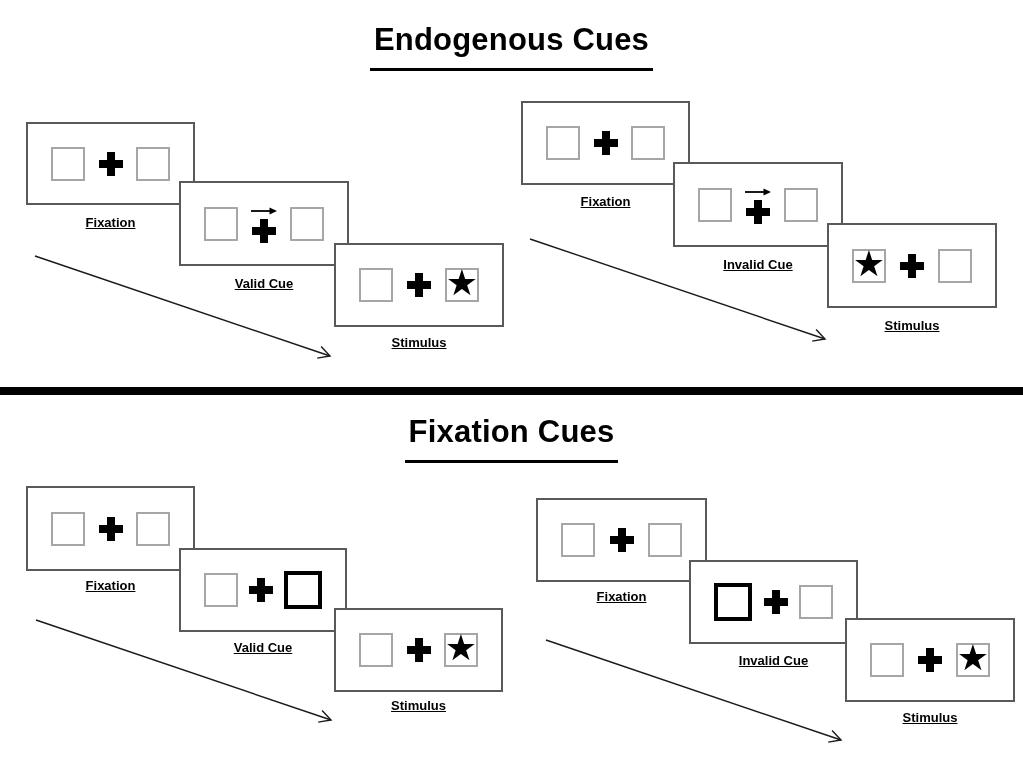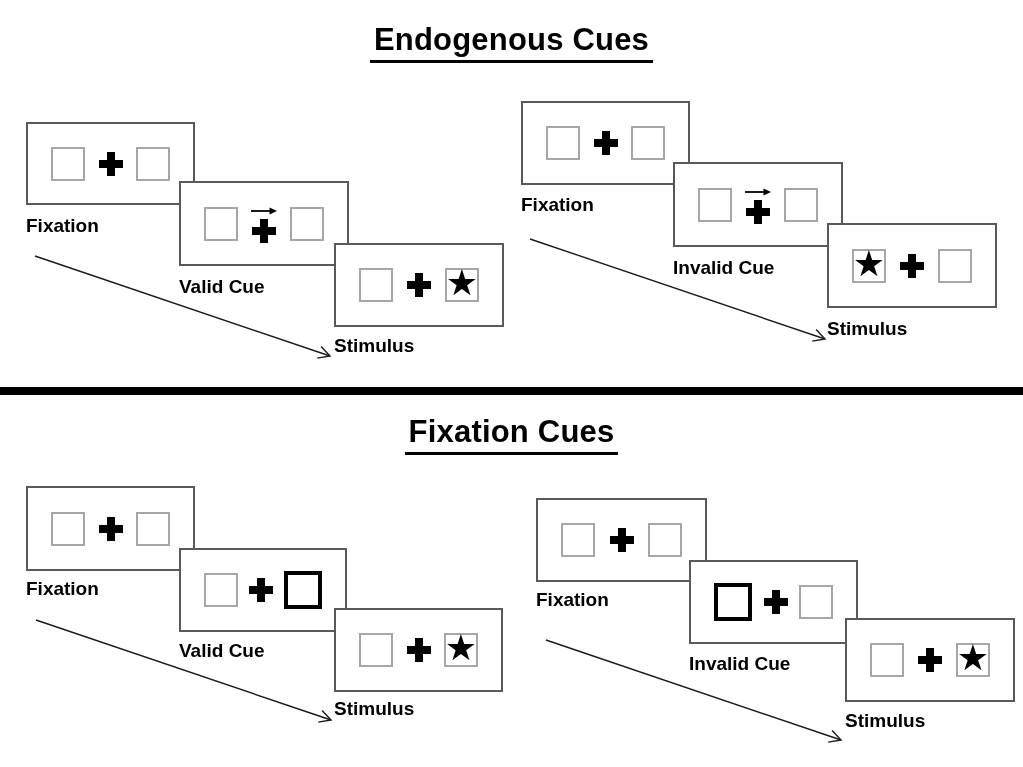--- a/index.html
+++ b/index.html
@@ -2,39 +2,39 @@
 <html><head>
 <meta charset="utf-8">
 <style>
   * { margin:0; padding:0; box-sizing:border-box; }
   html,body { background:#ffffff; }
   body { font-family:"Liberation Sans", sans-serif; color:#000; }
   .canvas { position:relative; width:1023px; height:767px; background:#fff; overflow:hidden; }
 
   .title { position:absolute; left:0; width:100%; text-align:center;
            font-weight:bold; font-size:31px; letter-spacing:0.2px; }
-  .title span { display:inline-block; border-bottom:3px solid #000; padding:0 4px 2px; }
+  .title span { display:inline-block; border-bottom:3px solid #000; padding:0 4px 10px; }
 
   .divider { position:absolute; left:0; top:387px; width:1023px; height:8px; background:#000; }
 
   .panel { position:absolute; background:#fff; border:2px solid #595959;
            display:flex; align-items:center; justify-content:space-between; padding:0 23px; }
 
   .sq { width:34px; height:34px; border:2px solid #a6a6a6; background:#fff;
         display:flex; align-items:center; justify-content:center; flex:0 0 auto; }
   .sq.bold { width:38px; height:38px; border:4px solid #000; }
 
   .star-glyph { font-size:36px; line-height:1; color:#000; transform:translateY(-2px); }
 
   .mid { display:flex; flex-direction:column; align-items:center; gap:2px; }
   .cross { position:relative; width:24px; height:24px; flex:0 0 auto; }
   .cross::before { content:""; position:absolute; left:0; top:8px; width:24px; height:8px; background:#000; }
   .cross::after  { content:""; position:absolute; left:8px; top:0; width:8px; height:24px; background:#000; }
 
-  .lbl { position:absolute; text-align:left; font-weight:bold; font-size:19px; }
+  .lbl { position:absolute; text-align:center; font-weight:bold; font-size:13px;text-decoration:underline; }
 
   .tarrow { position:absolute; }
 </style>
 </head>
 <body>
 
 <div class="canvas">
 
   <div class="title" style="top:22px">
     <span>Endogenous Cues</span>

